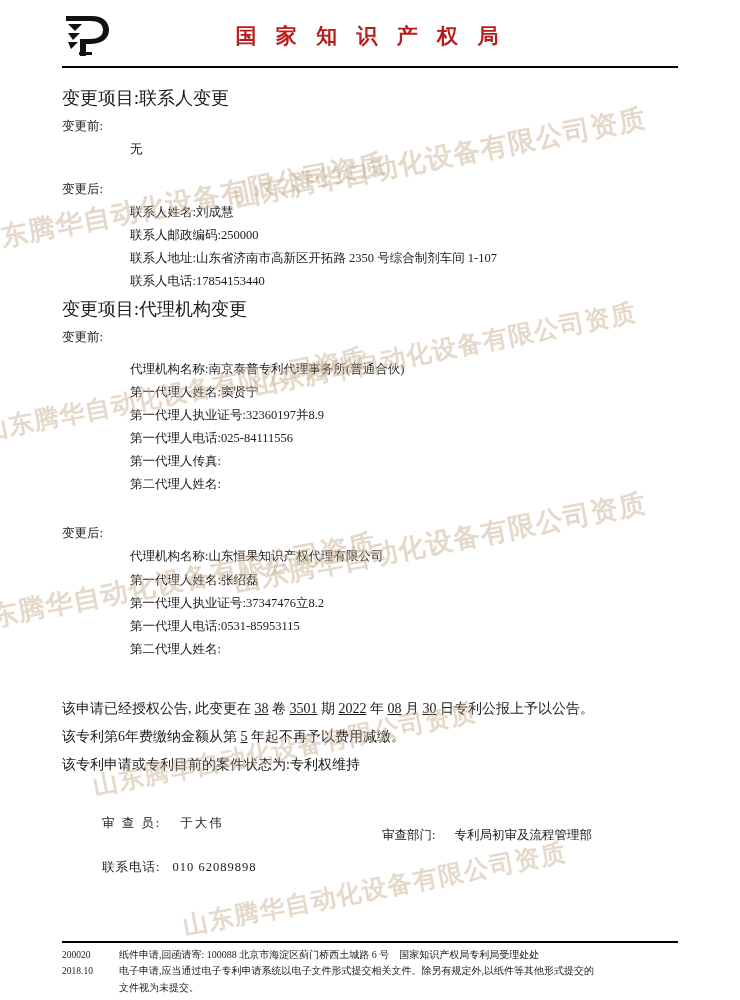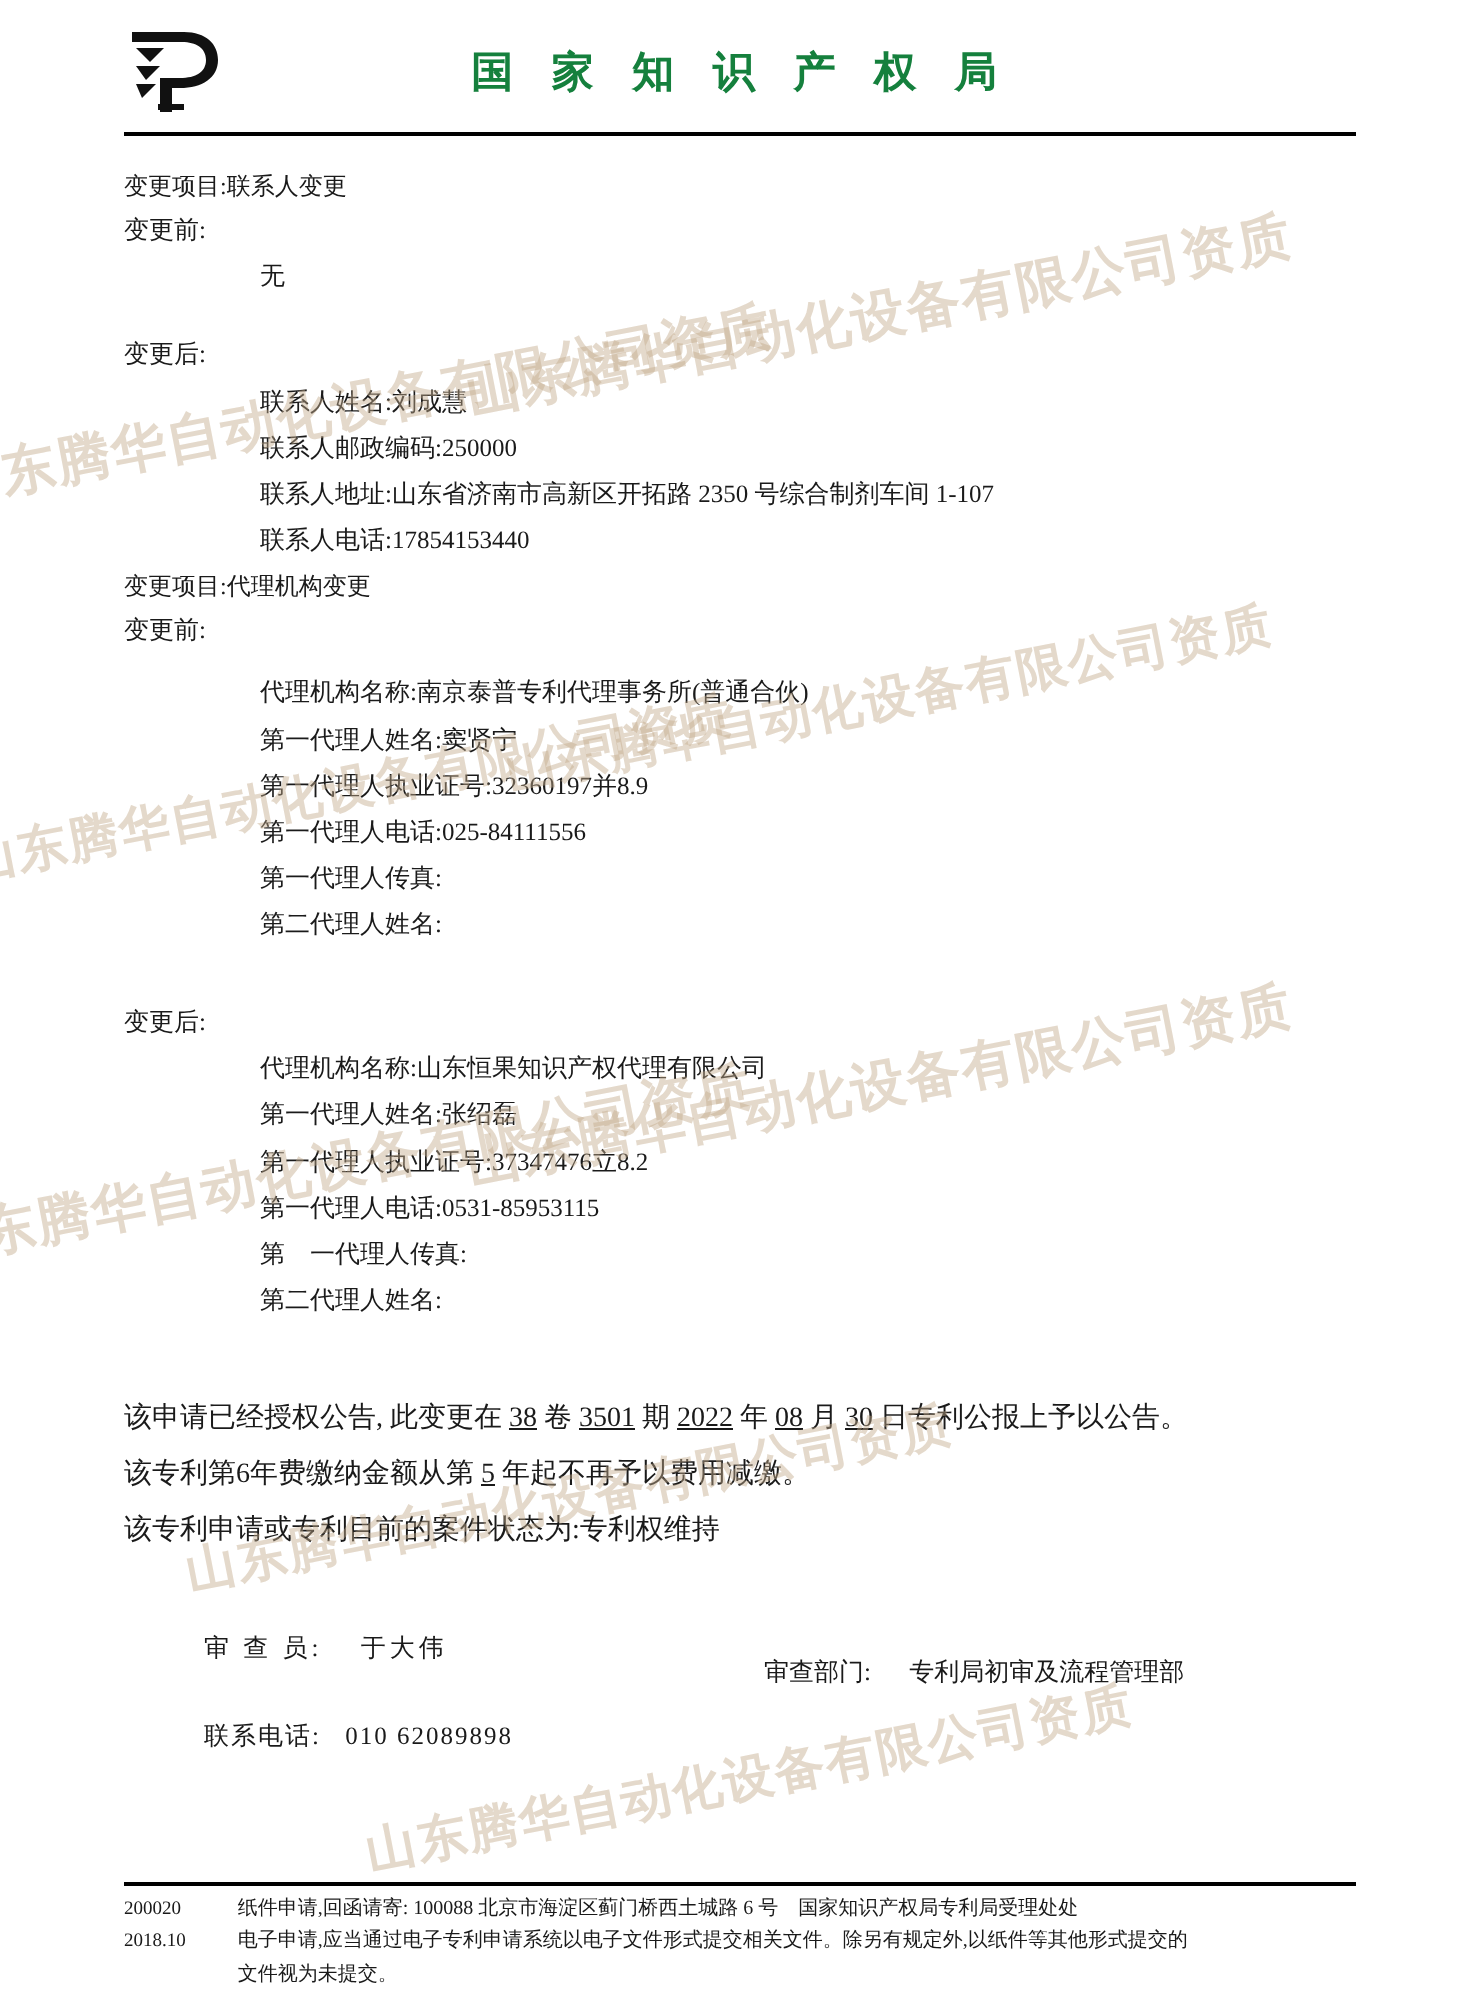--- a/index.html
+++ b/index.html
@@ -36,21 +36,21 @@
     width: 52px;
     height: 48px;
   }
   .doc-title {
     text-align: center;
     font-family: "DejaVu Sans", sans-serif;
     font-weight: bold;
     font-size: 21px;
     letter-spacing: 6px;
     padding-top: 12px;
-    color: #15803d;
+    color: #b91c1c;
   }
   .header-rule {
     position: absolute;
     left: 0;
     right: 0;
     bottom: 0px;
     border-bottom: 2px solid #000;
   }
 
   
@@ -62,21 +62,21 @@
   }
   .line {
     white-space: pre;
   }
   .indent1 { padding-left: 68px; }
   .indent2 { padding-left: 68px; }
   .gap-sm { height: 8px; }
   .gap-md { height: 16px; }
   .gap-lg { height: 26px; }
 
-  .section-label { font-size: 12px; }
+  .section-label { font-size: 18px; }
 
   .para {
     font-size: 14px;
     line-height: 2.0;
     white-space: pre-wrap;
   }
   .para u { text-decoration: underline; }
 
   
   .notice {
@@ -201,21 +201,20 @@
       <div class="line indent2">第一代理人传真:</div>
       <div class="line indent2">第二代理人姓名:</div>
 
       <div class="gap-lg"></div>
 
       <div class="line">变更后:</div>
       <div class="line indent2">代理机构名称:山东恒果知识产权代理有限公司</div>
       <div class="line indent2">第一代理人姓名:张绍磊</div>
       <div class="line indent2">第一代理人执业证号:37347476立8.2</div>
       <div class="line indent2">第一代理人电话:0531-85953115</div>
-      <div class="line indent2">第　一代理人传真:</div>
       <div class="line indent2">第二代理人姓名:</div>
 
       <div class="gap-lg"></div>
       <div class="gap-sm"></div>
 
       <div class="para">该申请已经授权公告, 此变更在 <u>38</u> 卷 <u>3501</u> 期 <u>2022</u> 年 <u>08</u> 月 <u>30</u> 日专利公报上予以公告。</div>
       <div class="para">该专利第6年费缴纳金额从第 <u>5</u> 年起不再予以费用减缴。</div>
       <div class="para">该专利申请或专利目前的案件状态为:专利权维持</div>
 
     </div>

